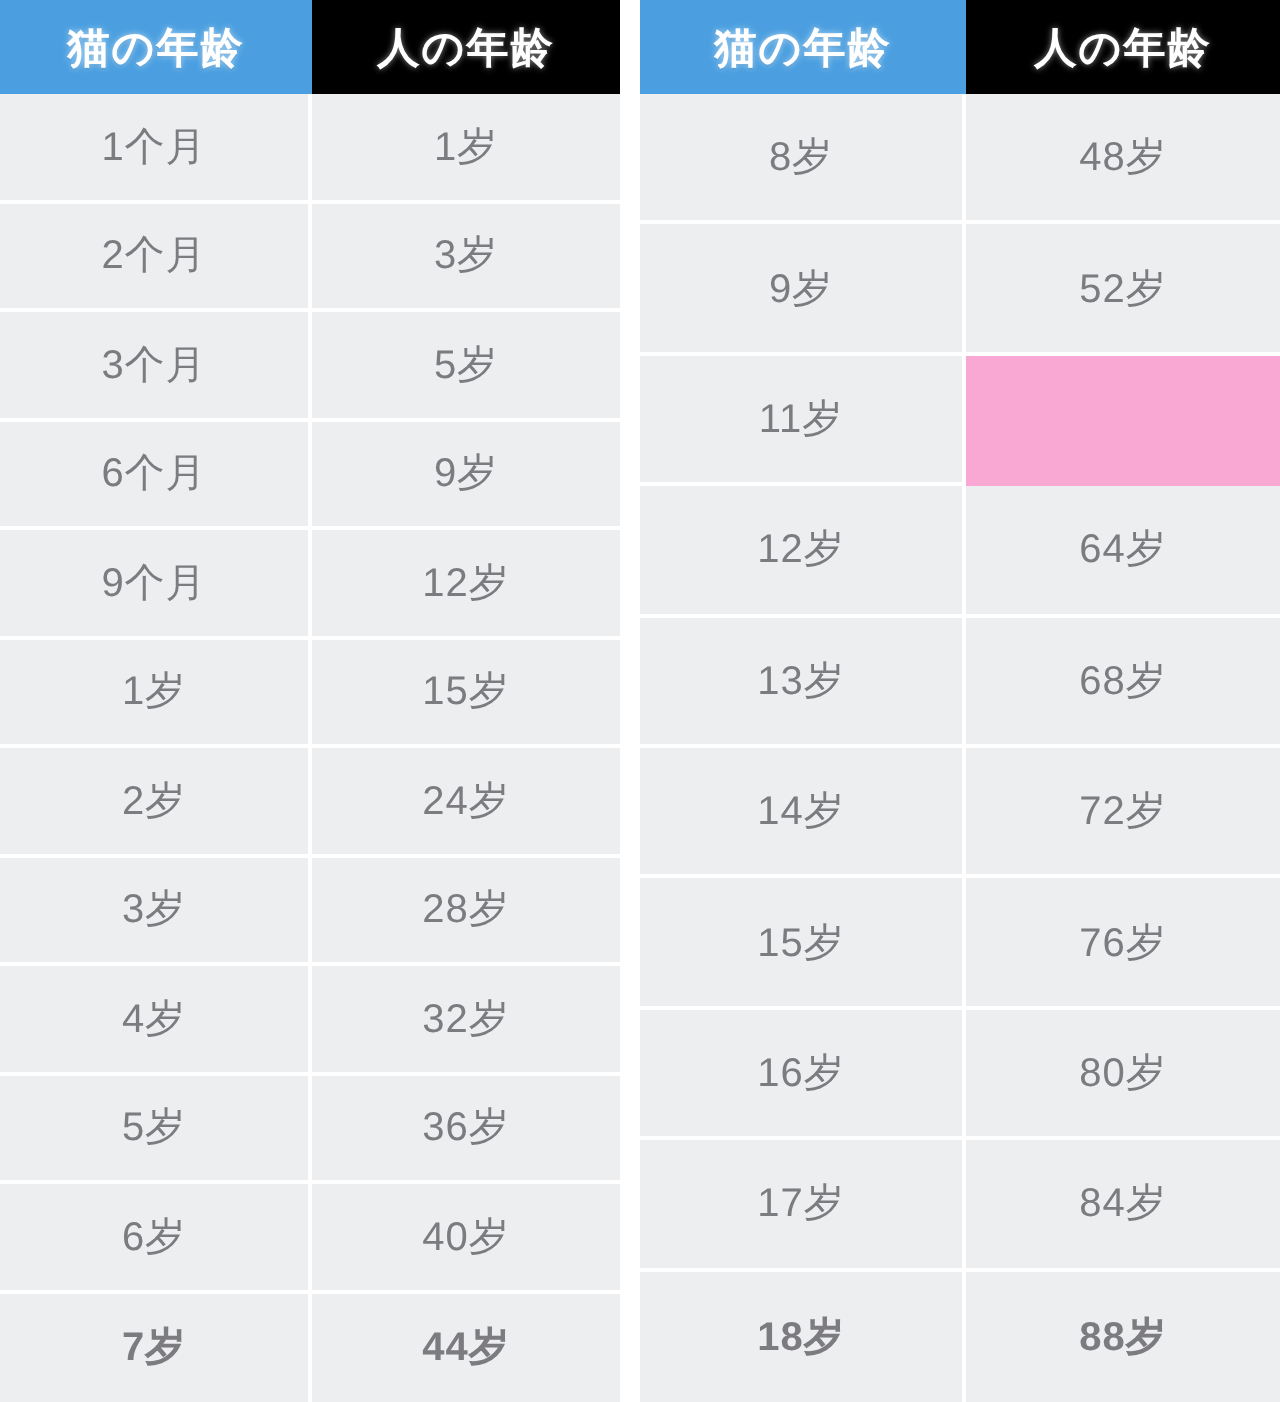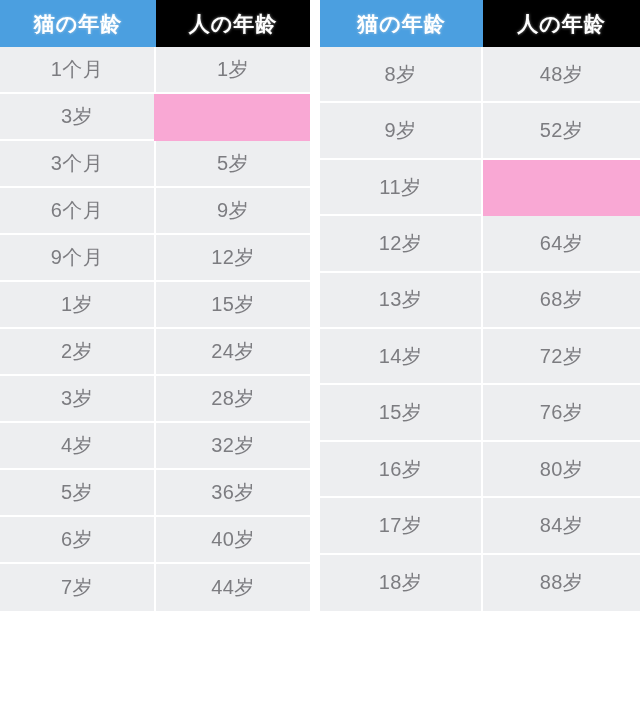--- a/index.html
+++ b/index.html
@@ -17,21 +17,21 @@
 
   .board {
     width: 640px;
     height: 701px;
     display: flex;
     flex-direction: row;
     background: #ffffff;
   }
 
   .age-table {
-    height: 611px;
+    height: 701px;
     display: flex;
     flex-direction: column;
     background: #eeeef0;
     box-sizing: border-box;
   }
   .age-table.left  { width: 310px; }
   .table-gap       { width: 10px; height: 701px; background: #ffffff; flex: 0 0 10px; }
   .age-table.right { width: 320px; }
 
   
@@ -82,21 +82,21 @@
     box-sizing: border-box;
     background: #edeef0;
     color: #7c7c80;
     font-size: 20px;
     letter-spacing: 0.5px;
     border-bottom: 2px solid #ffffff;
     border-right: 2px solid #ffffff;
     overflow: hidden;
     white-space: nowrap;
   }
-  .trow:last-child .td { border-bottom: none; }
+  .trow:last-child .td { border-bottom: none; font-weight: bold; }
   .td.col-human { border-right: none; }
 
   .left  .td.col-cat   { width: 156px; }
   .left  .td.col-human { width: 154px; }
   .right .td.col-cat   { width: 163px; }
   .right .td.col-human { width: 157px; }
 </style>
 </head>
 <body>
 
@@ -106,20 +106,21 @@
     <div class="thead">
       <div class="th cat">猫の年龄</div>
       <div class="th human">人の年龄</div>
     </div>
     <div class="tbody">
         <div class="trow">
           <div class="td col-cat">1个月</div>
           <div class="td col-human">1岁</div>
         </div>
         <div class="trow">
+          <div class="td col-cat">2个月</div>
           <div class="td col-human">3岁</div>
         </div>
         <div class="trow">
           <div class="td col-cat">3个月</div>
           <div class="td col-human">5岁</div>
         </div>
         <div class="trow">
           <div class="td col-cat">6个月</div>
           <div class="td col-human">9岁</div>
         </div>

